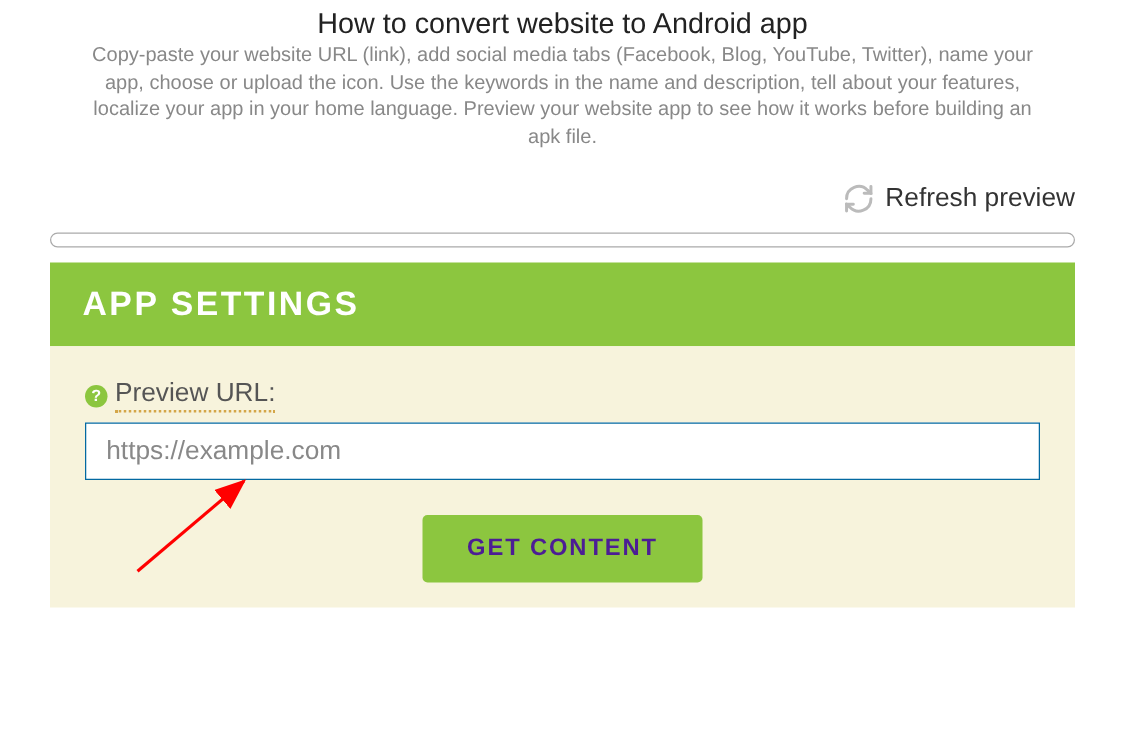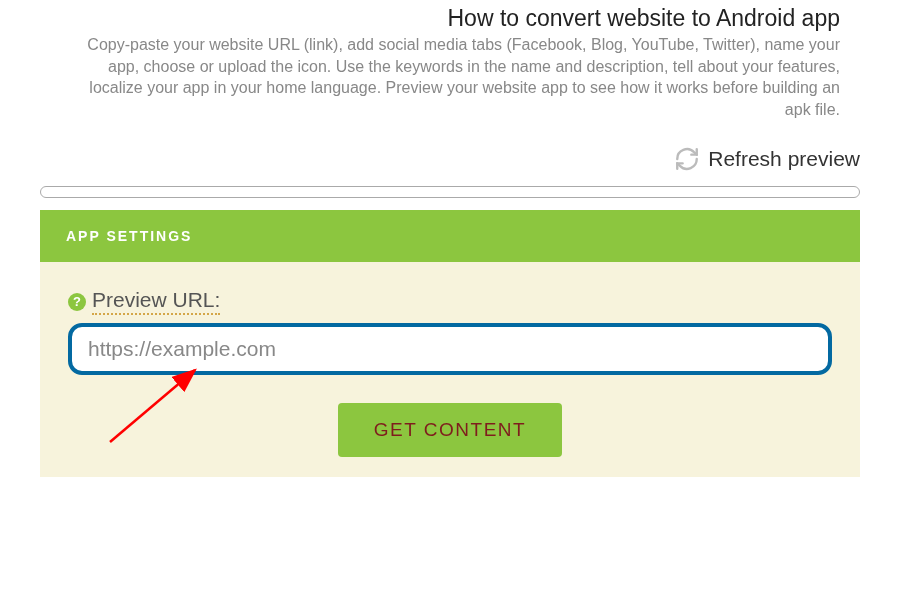--- a/index.html
+++ b/index.html
@@ -8,21 +8,21 @@
       box-sizing: border-box;
     }
     body {
       font-family: -apple-system, BlinkMacSystemFont, "Segoe UI", Helvetica, Arial, sans-serif;
       background: #ffffff;
       width: 900px;
       height: 600px;
       overflow: hidden;
     }
     .header {
-      text-align: right;
+      text-align: center;
       padding: 5px 60px 8px 60px;
     }
     .header h1 {
       font-size: 23px;
       font-weight: 400;
       color: #222;
       margin-bottom: 2px;
     }
     .header p {
       font-size: 16px;
@@ -55,21 +55,21 @@
     }
     .settings-panel {
       margin: 0 40px;
     }
     .settings-header {
       background: #8cc63f;
       padding: 18px 26px;
     }
     .settings-header-title {
       color: #ffffff;
-      font-size: 14px;
+      font-size: 27px;
       font-weight: 700;
       letter-spacing: 2px;
     }
     .settings-body {
       background: #f7f3dc;
       padding: 26px 28px 20px 28px;
       position: relative;
     }
     .field-label-row {
       display: flex;
@@ -95,43 +95,43 @@
       color: #555;
       border-bottom: 2px dotted #d4a648;
       padding-bottom: 1px;
     }
     .url-input {
       width: 100%;
       padding: 10px 16px;
       font-size: 21px;
       color: #888888;
       background: #ffffff;
-      border: 4px solid #0369a1;
-      border-radius: 14px;
+      border: 1px solid #0369a1;
+      border-radius: 0;
       outline: none;
       font-family: inherit;
     }
     .arrow-annotation {
       position: absolute;
       left: 60px;
       top: 100px;
       pointer-events: none;
     }
     .button-row {
       display: flex;
       justify-content: center;
       margin-top: 28px;
     }
     .get-content-btn {
       background: #8cc63f;
-      color: #7f1d1d;
+      color: #4c1d95;
       border: none;
       padding: 16px 36px;
       font-size: 19px;
-      font-weight: 400;
+      font-weight: 700;
       letter-spacing: 1.5px;
       border-radius: 4px;
       cursor: pointer;
     }
   </style>
 </head>
 <body>
 
 <div class="header">
   <h1>How to convert website to Android app</h1>

